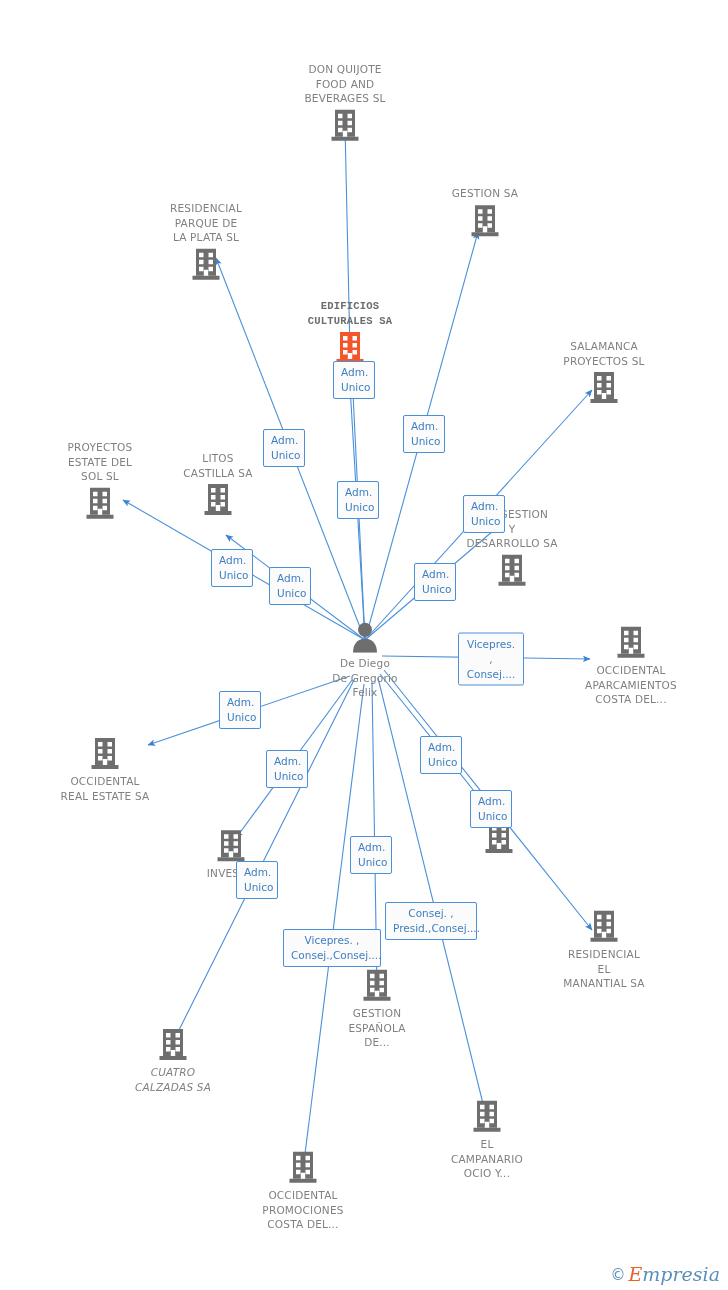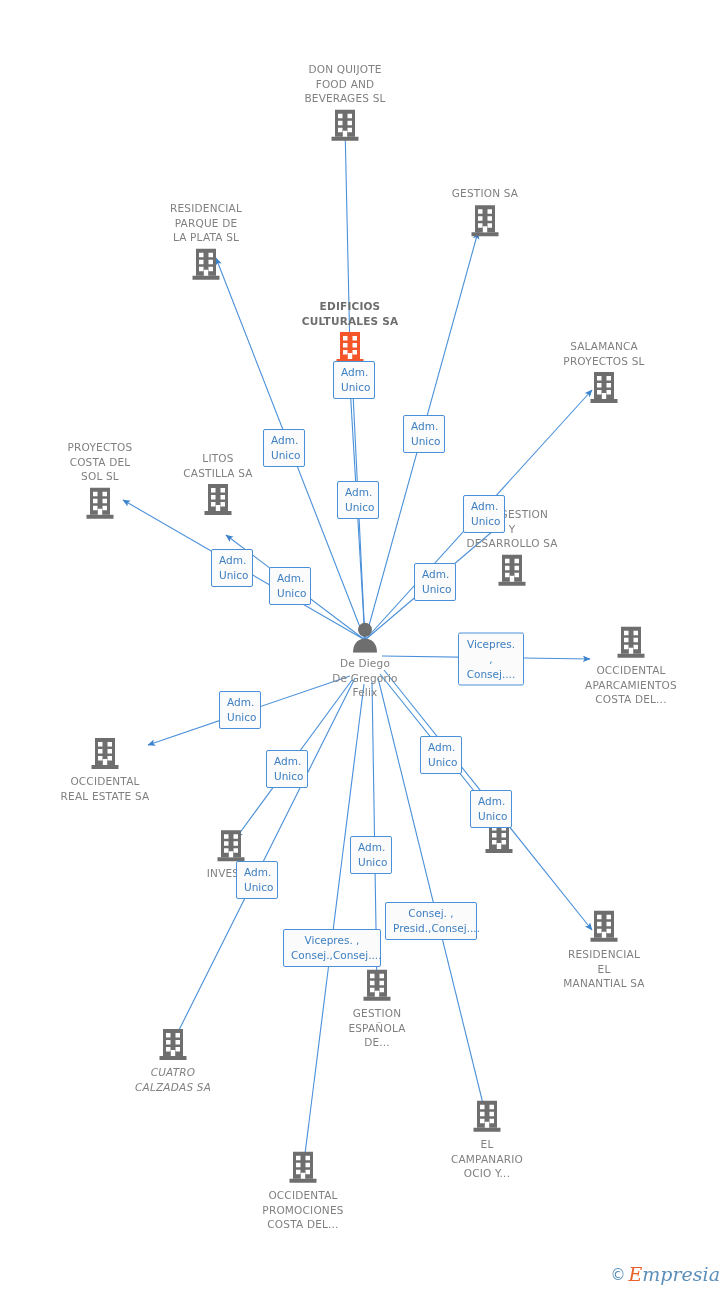--- a/index.html
+++ b/index.html
@@ -188,21 +188,21 @@
             <rect x="8" y="12" width="4.5" height="4.5" fill="#fff"></rect>
             <rect x="17.5" y="12" width="4.5" height="4.5" fill="#fff"></rect>
             <rect x="8" y="19" width="4.5" height="4.5" fill="#fff"></rect>
             <rect x="17.5" y="19" width="4.5" height="4.5" fill="#fff"></rect>
             <rect x="12.8" y="22" width="4.4" height="6" fill="#fff"></rect>
           </svg>
         </div>
       </div>
       <div class="node labeltop" style="left: 100px; top: 480px;">
         <div class="label">PROYECTOS
-COSTA DEL
+ESTATE DEL
 SOL SL</div>
         <div>
           <svg class="bldg" viewBox="0 0 30 34">
             <rect x="5" y="1" width="20" height="27" fill="#6e6e6e"></rect>
             <rect x="1.5" y="28" width="27" height="4" fill="#6e6e6e"></rect>
             <rect x="8" y="5" width="4.5" height="4.5" fill="#fff"></rect>
             <rect x="17.5" y="5" width="4.5" height="4.5" fill="#fff"></rect>
             <rect x="8" y="12" width="4.5" height="4.5" fill="#fff"></rect>
             <rect x="17.5" y="12" width="4.5" height="4.5" fill="#fff"></rect>
             <rect x="8" y="19" width="4.5" height="4.5" fill="#fff"></rect>
@@ -394,21 +394,21 @@
             <rect x="17.5" y="12" width="4.5" height="4.5" fill="#fff"></rect>
             <rect x="8" y="19" width="4.5" height="4.5" fill="#fff"></rect>
             <rect x="17.5" y="19" width="4.5" height="4.5" fill="#fff"></rect>
             <rect x="12.8" y="22" width="4.4" height="6" fill="#fff"></rect>
           </svg>
         </div>
         <div class="label">OCCIDENTAL
 PROMOCIONES
 COSTA DEL...</div>
       </div>
-      <div class="node labeltop center" style="left: 350px; top: 332px;">
+      <div class="node labeltop center" style="left: 350px; top: 332px; font-family: Liberation Mono, monospace;">
         <div class="label">EDIFICIOS
 CULTURALES SA</div>
         <div>
           <svg class="bldg" viewBox="0 0 30 34">
             <rect x="5" y="1" width="20" height="27" fill="#f4562a"></rect>
             <rect x="1.5" y="28" width="27" height="4" fill="#f4562a"></rect>
             <rect x="8" y="5" width="4.5" height="4.5" fill="#fff"></rect>
             <rect x="17.5" y="5" width="4.5" height="4.5" fill="#fff"></rect>
             <rect x="8" y="12" width="4.5" height="4.5" fill="#fff"></rect>
             <rect x="17.5" y="12" width="4.5" height="4.5" fill="#fff"></rect>

